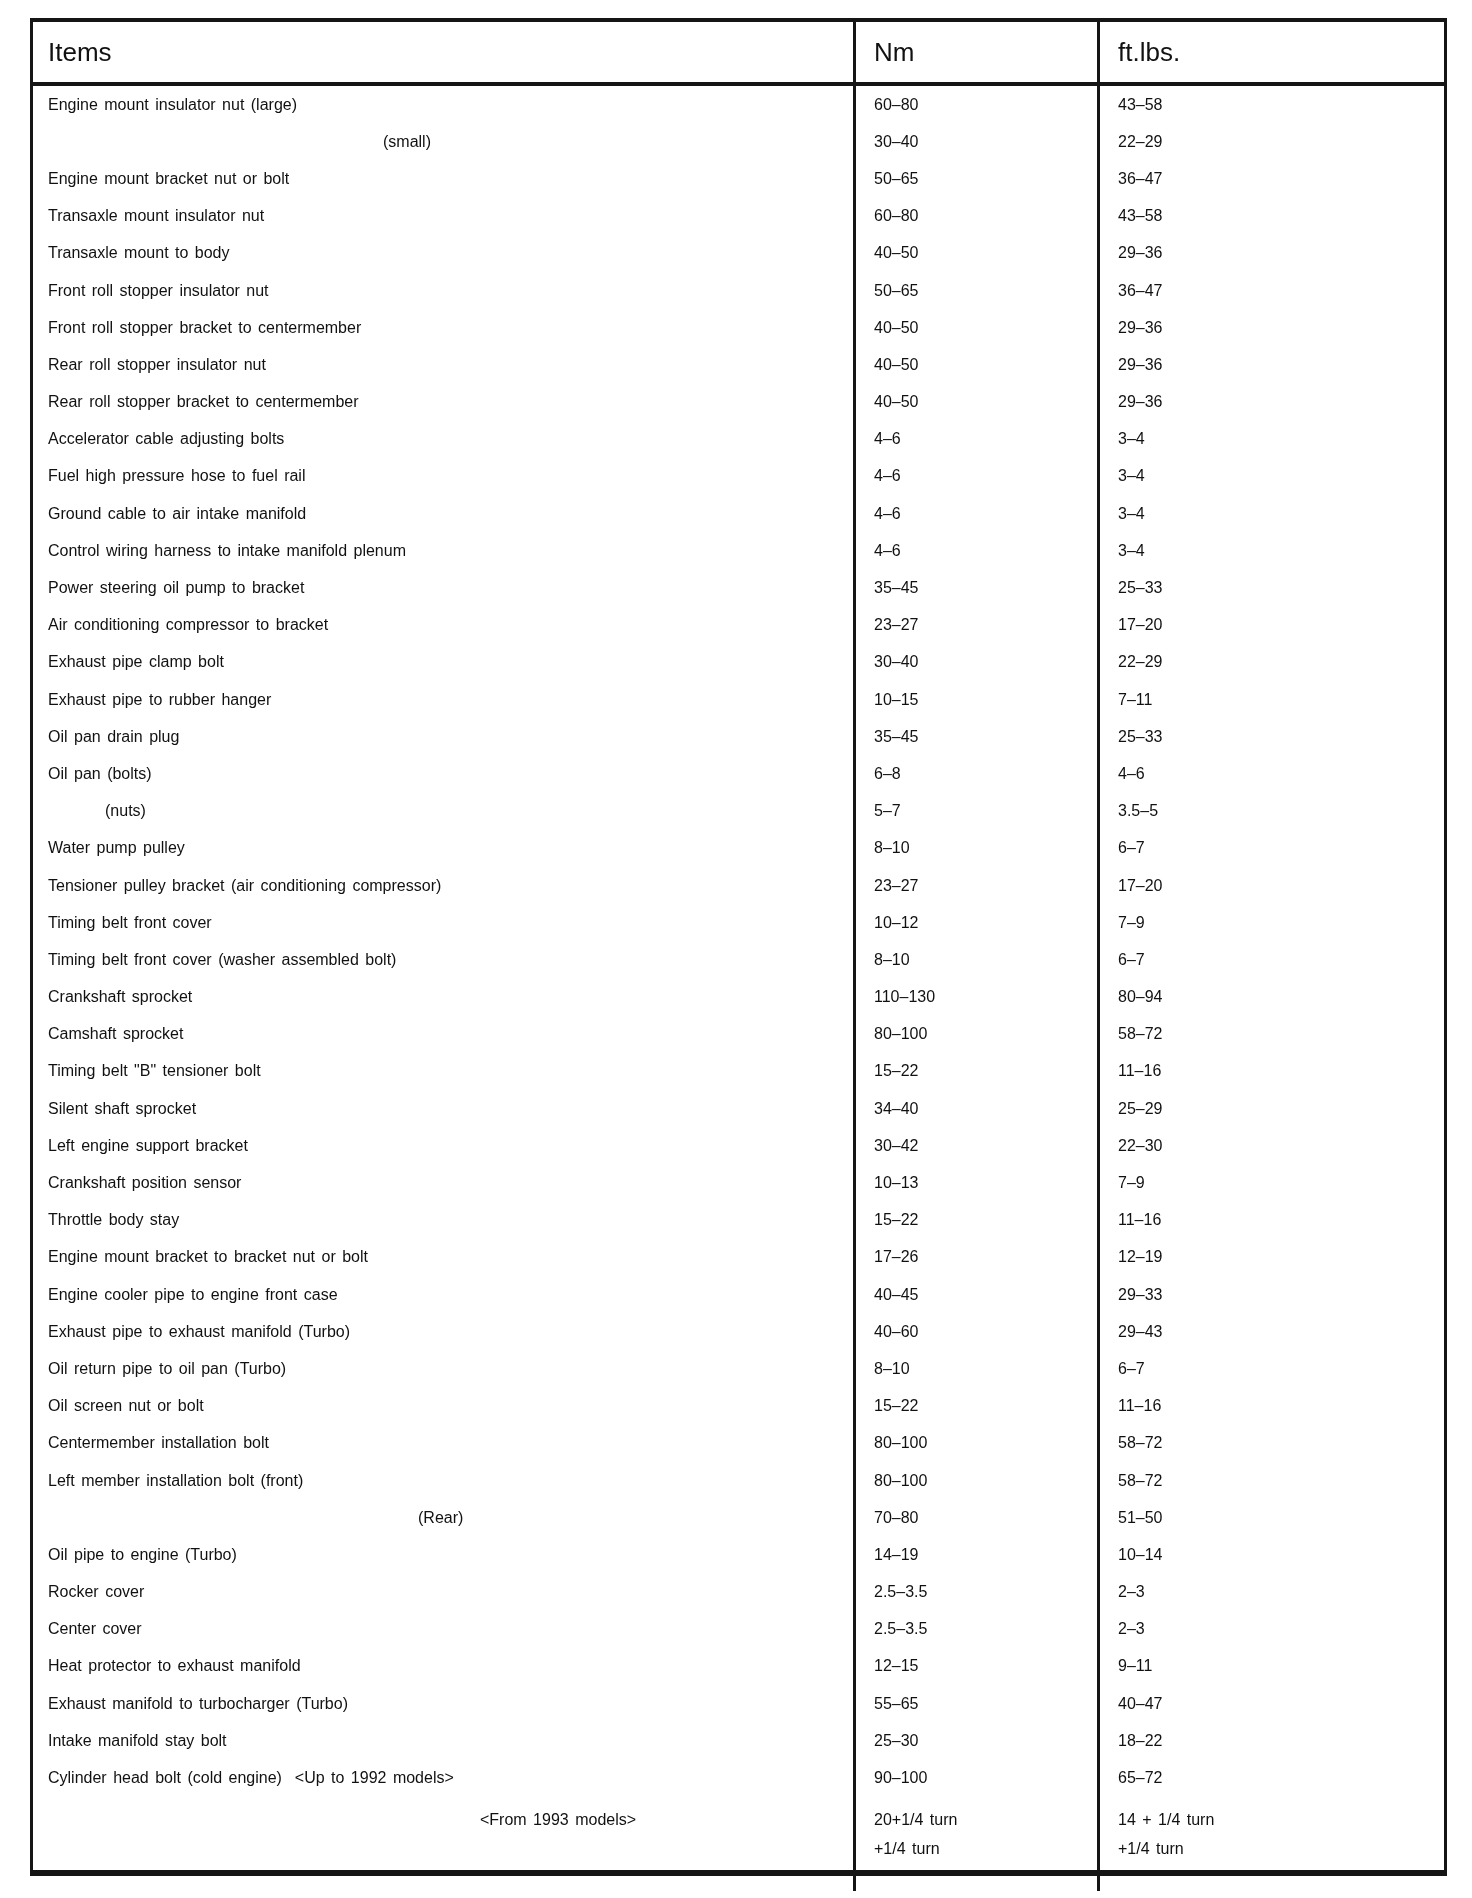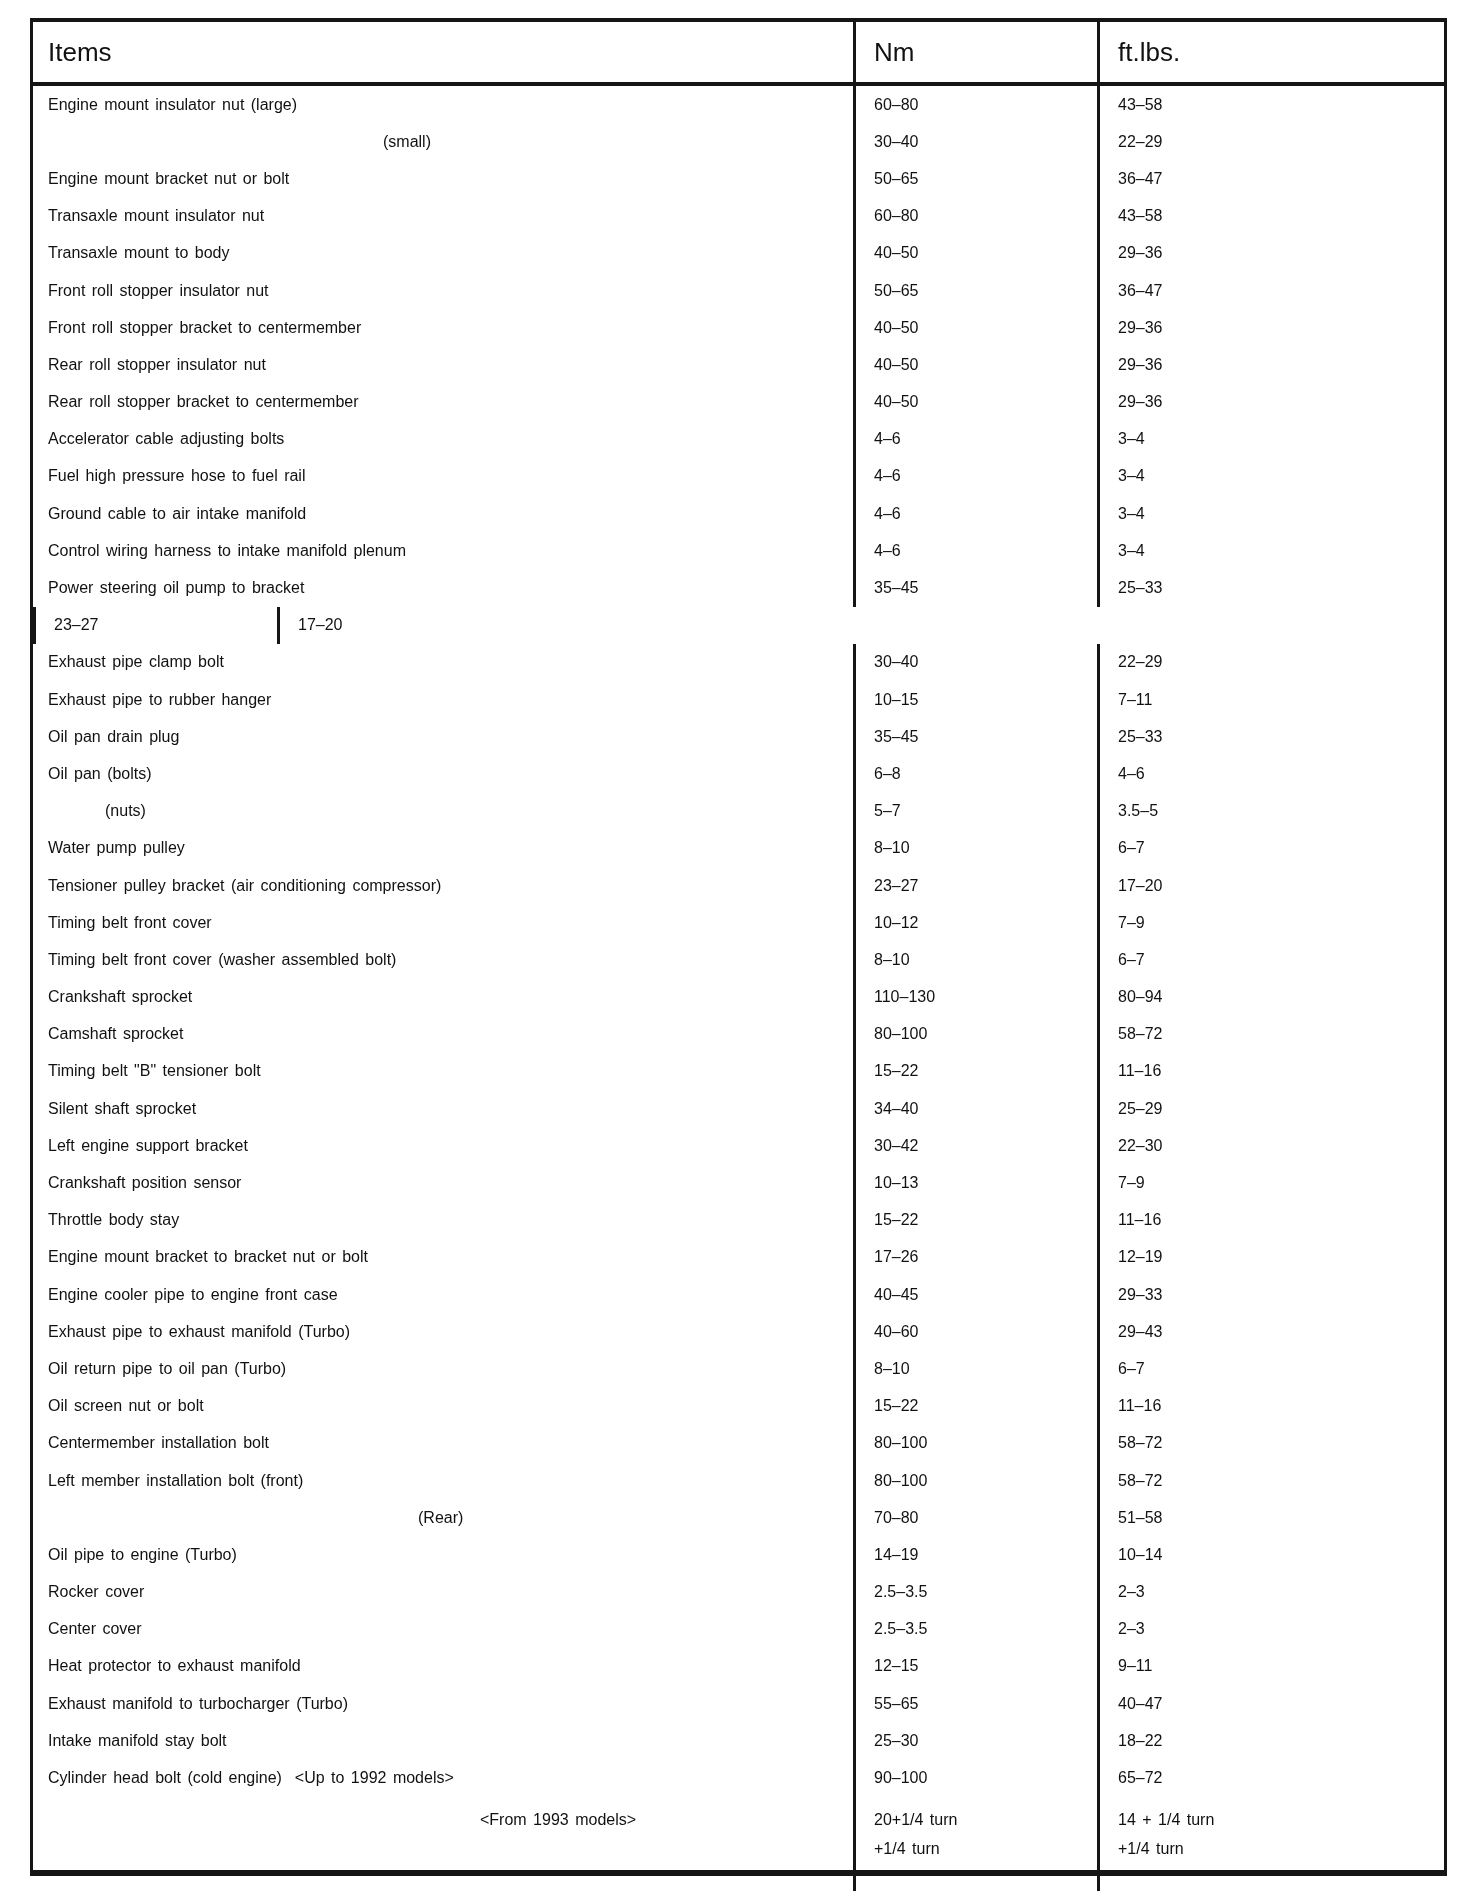--- a/index.html
+++ b/index.html
@@ -124,20 +124,21 @@
         <div class="cell items">Control wiring harness to intake manifold plenum</div>
         <div class="cell nm">4–6</div>
         <div class="cell ft">3–4</div>
       </div>
       <div class="row">
         <div class="cell items">Power steering oil pump to bracket</div>
         <div class="cell nm">35–45</div>
         <div class="cell ft">25–33</div>
       </div>
       <div class="row">
+        <div class="cell items">Air conditioning compressor to bracket</div>
         <div class="cell nm">23–27</div>
         <div class="cell ft">17–20</div>
       </div>
       <div class="row">
         <div class="cell items">Exhaust pipe clamp bolt</div>
         <div class="cell nm">30–40</div>
         <div class="cell ft">22–29</div>
       </div>
       <div class="row">
         <div class="cell items">Exhaust pipe to rubber hanger</div>
@@ -245,21 +246,21 @@
         <div class="cell ft">58–72</div>
       </div>
       <div class="row">
         <div class="cell items">Left member installation bolt (front)</div>
         <div class="cell nm">80–100</div>
         <div class="cell ft">58–72</div>
       </div>
       <div class="row">
         <div class="cell items" style="padding-left: 385px;">(Rear)</div>
         <div class="cell nm">70–80</div>
-        <div class="cell ft">51–58</div>
+        <div class="cell ft">51–50</div>
       </div>
       <div class="row">
         <div class="cell items">Oil pipe to engine (Turbo)</div>
         <div class="cell nm">14–19</div>
         <div class="cell ft">10–14</div>
       </div>
       <div class="row">
         <div class="cell items">Rocker cover</div>
         <div class="cell nm">2.5–3.5</div>
         <div class="cell ft">2–3</div>

